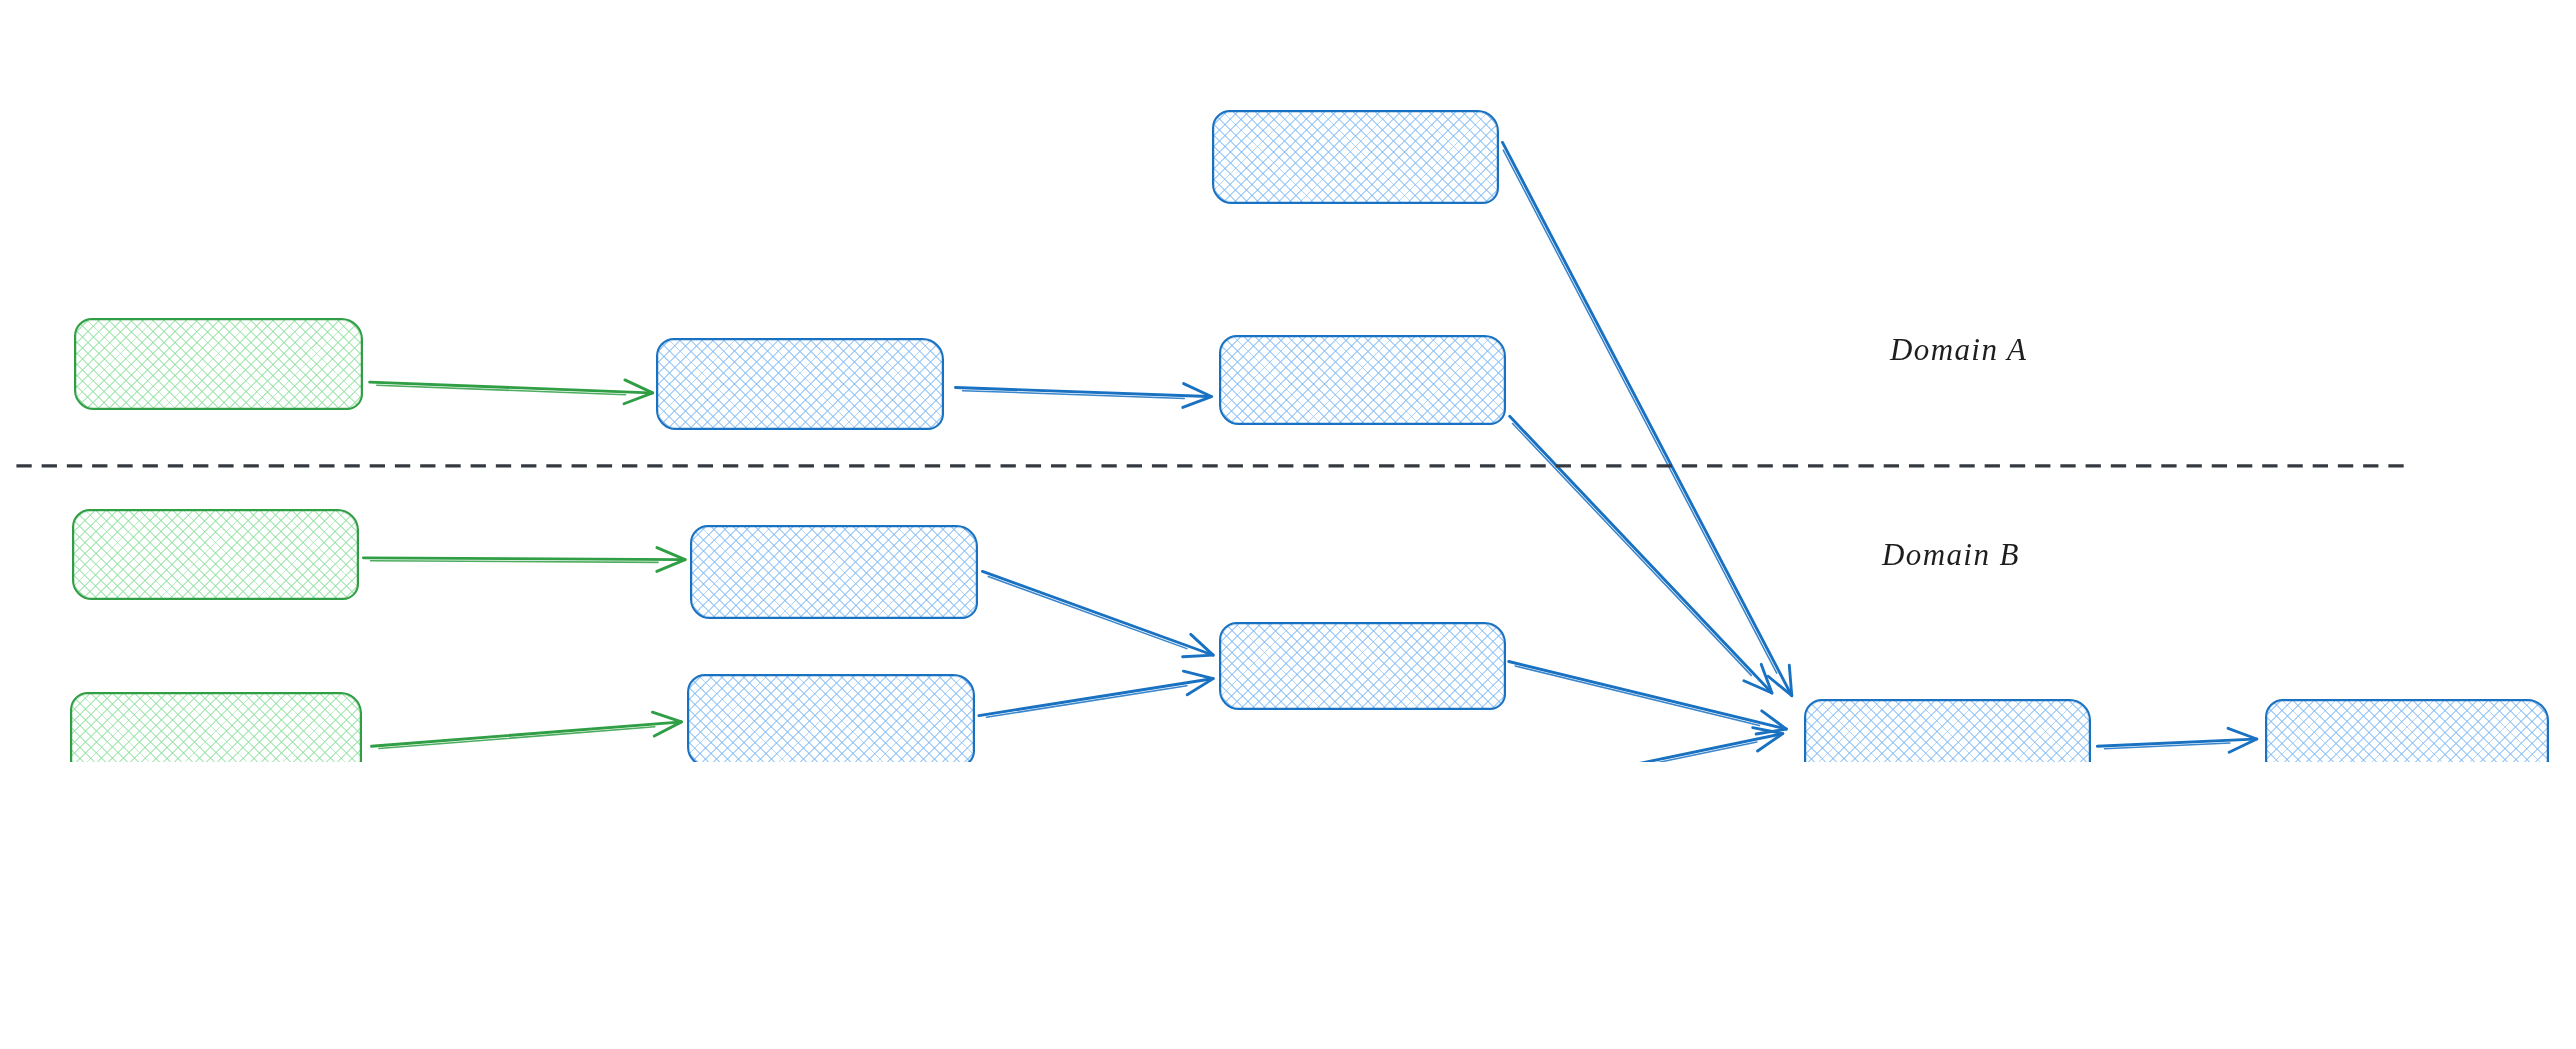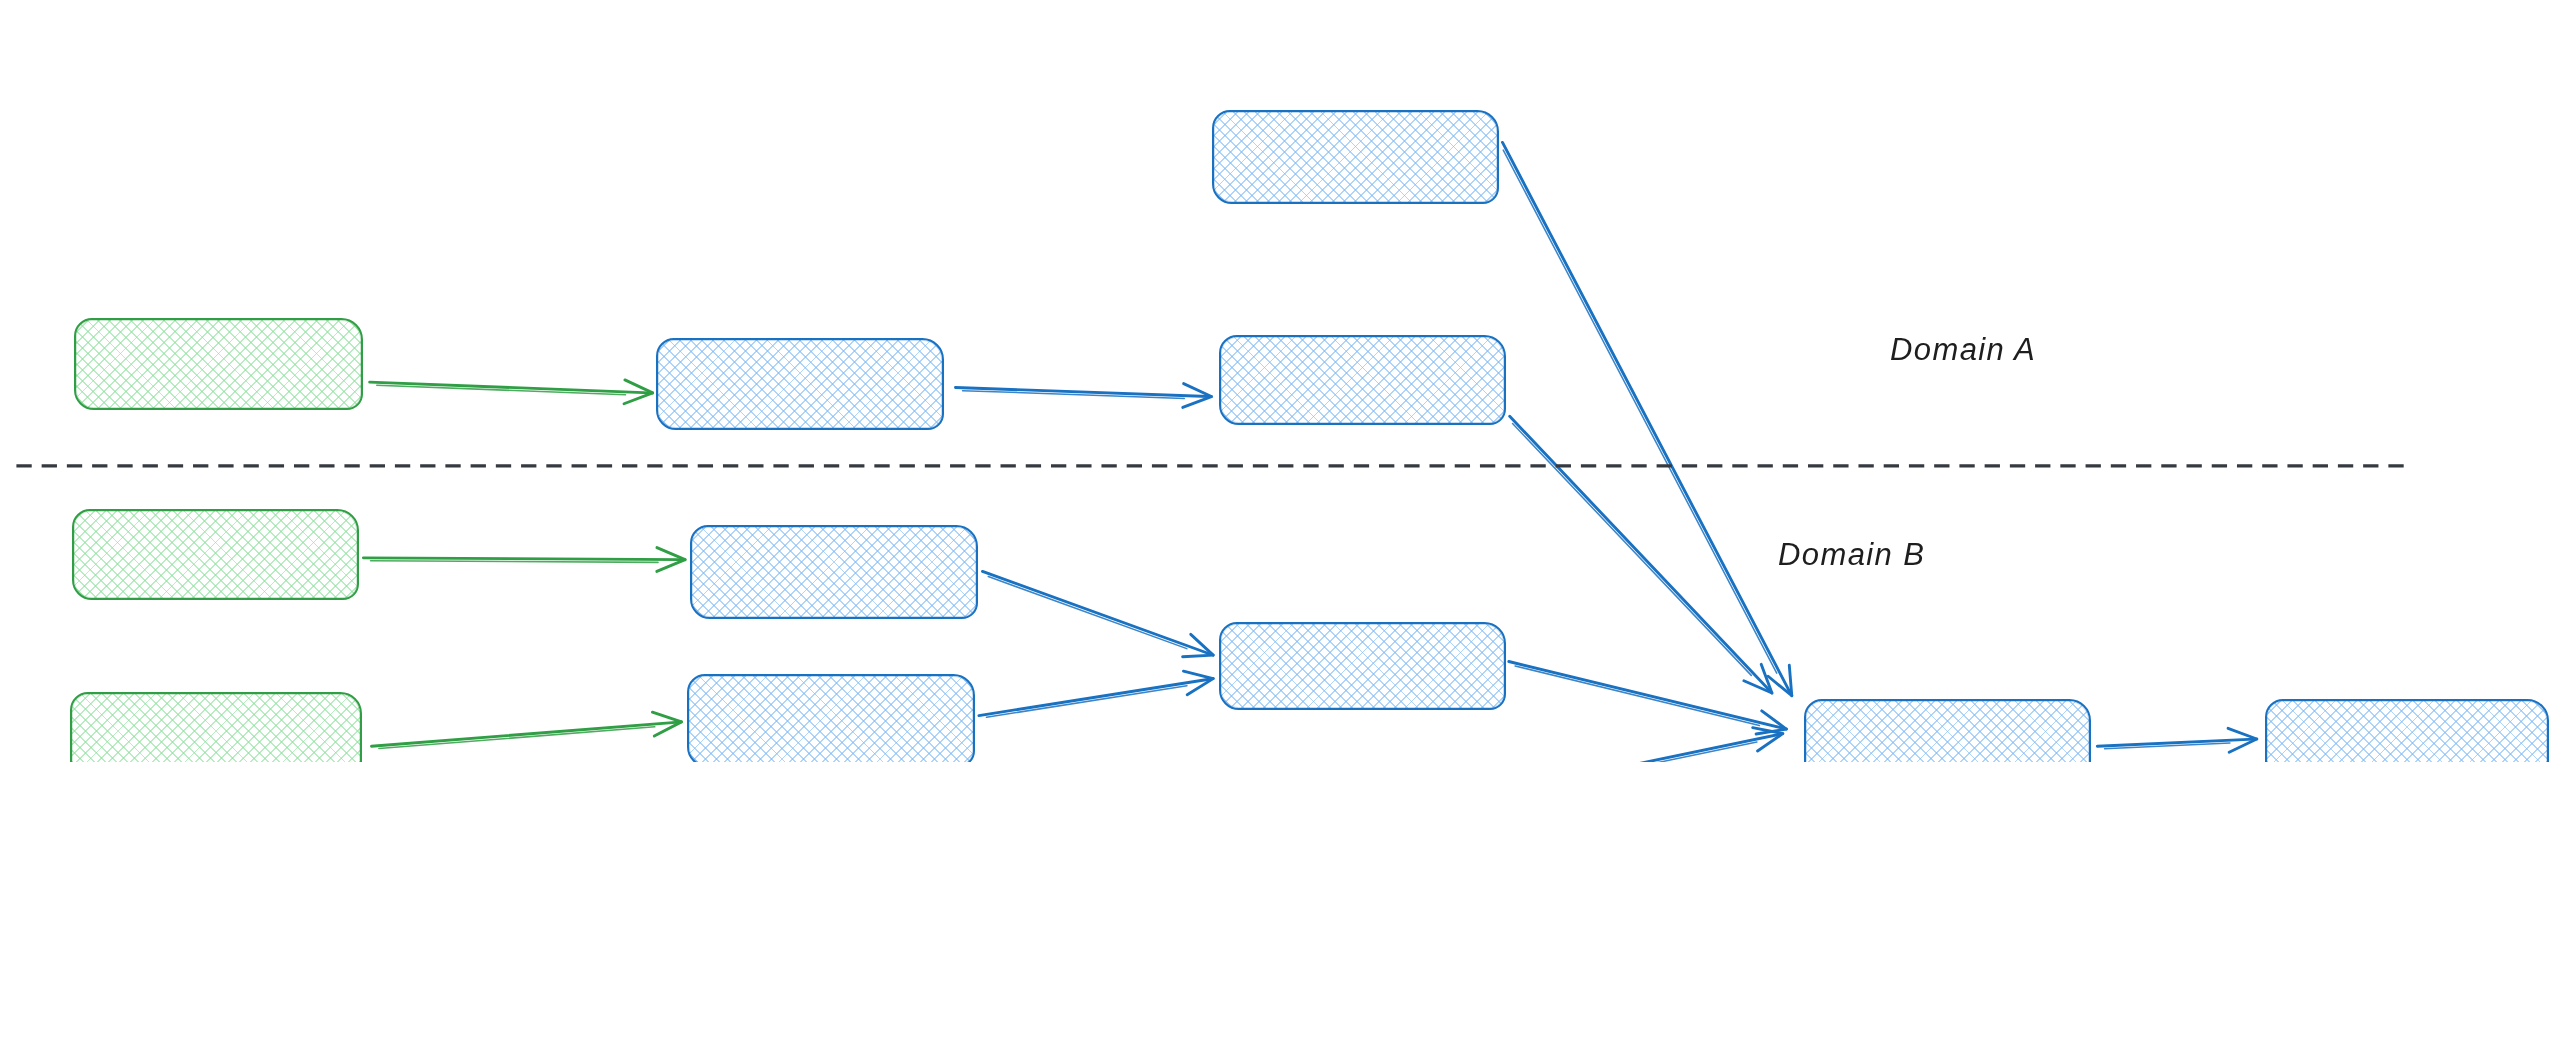--- a/index.html
+++ b/index.html
@@ -6,21 +6,21 @@
     margin: 0;
     padding: 0;
     background: #ffffff;
   }
   .canvas {
     position: relative;
     width: 2576px;
     height: 762px;
     background: #ffffff;
     overflow: hidden;
-    font-family: Liberation Sans, sans-serif;
+    font-family: Liberation Serif, serif;
   }
   svg.overlay {
     position: absolute;
     left: 0;
     top: 0;
     width: 2576px;
     height: 1049px;
     pointer-events: none;
   }
   .node {
@@ -146,16 +146,16 @@
       <div class="node blue" style="left: 687px; top: 674px; width: 288px; height: 93px;"></div>
       <div class="node blue" style="left: 1219px; top: 622px; width: 287px; height: 88px;"></div>
       <div class="node green" style="left: 124px; top: 880px; width: 288px; height: 93px;"></div>
       <div class="node blue" style="left: 681px; top: 866px; width: 288px; height: 89px;"></div>
       <div class="node blue" style="left: 1804px; top: 699px; width: 287px; height: 90px;"></div>
       <div class="node blue" style="left: 2265px; top: 699px; width: 284px; height: 87px;"></div>
     </div>
 
   <div class="domain-label" style="left:1890px; top:333px">Domain A</div>
 
-  <div class="domain-label" style="left:1778px; top:538px">Domain B</div>
+  <div class="domain-label" style="left:1882px; top:538px">Domain B</div>
 
 </div>
 
 
 </body></html>

